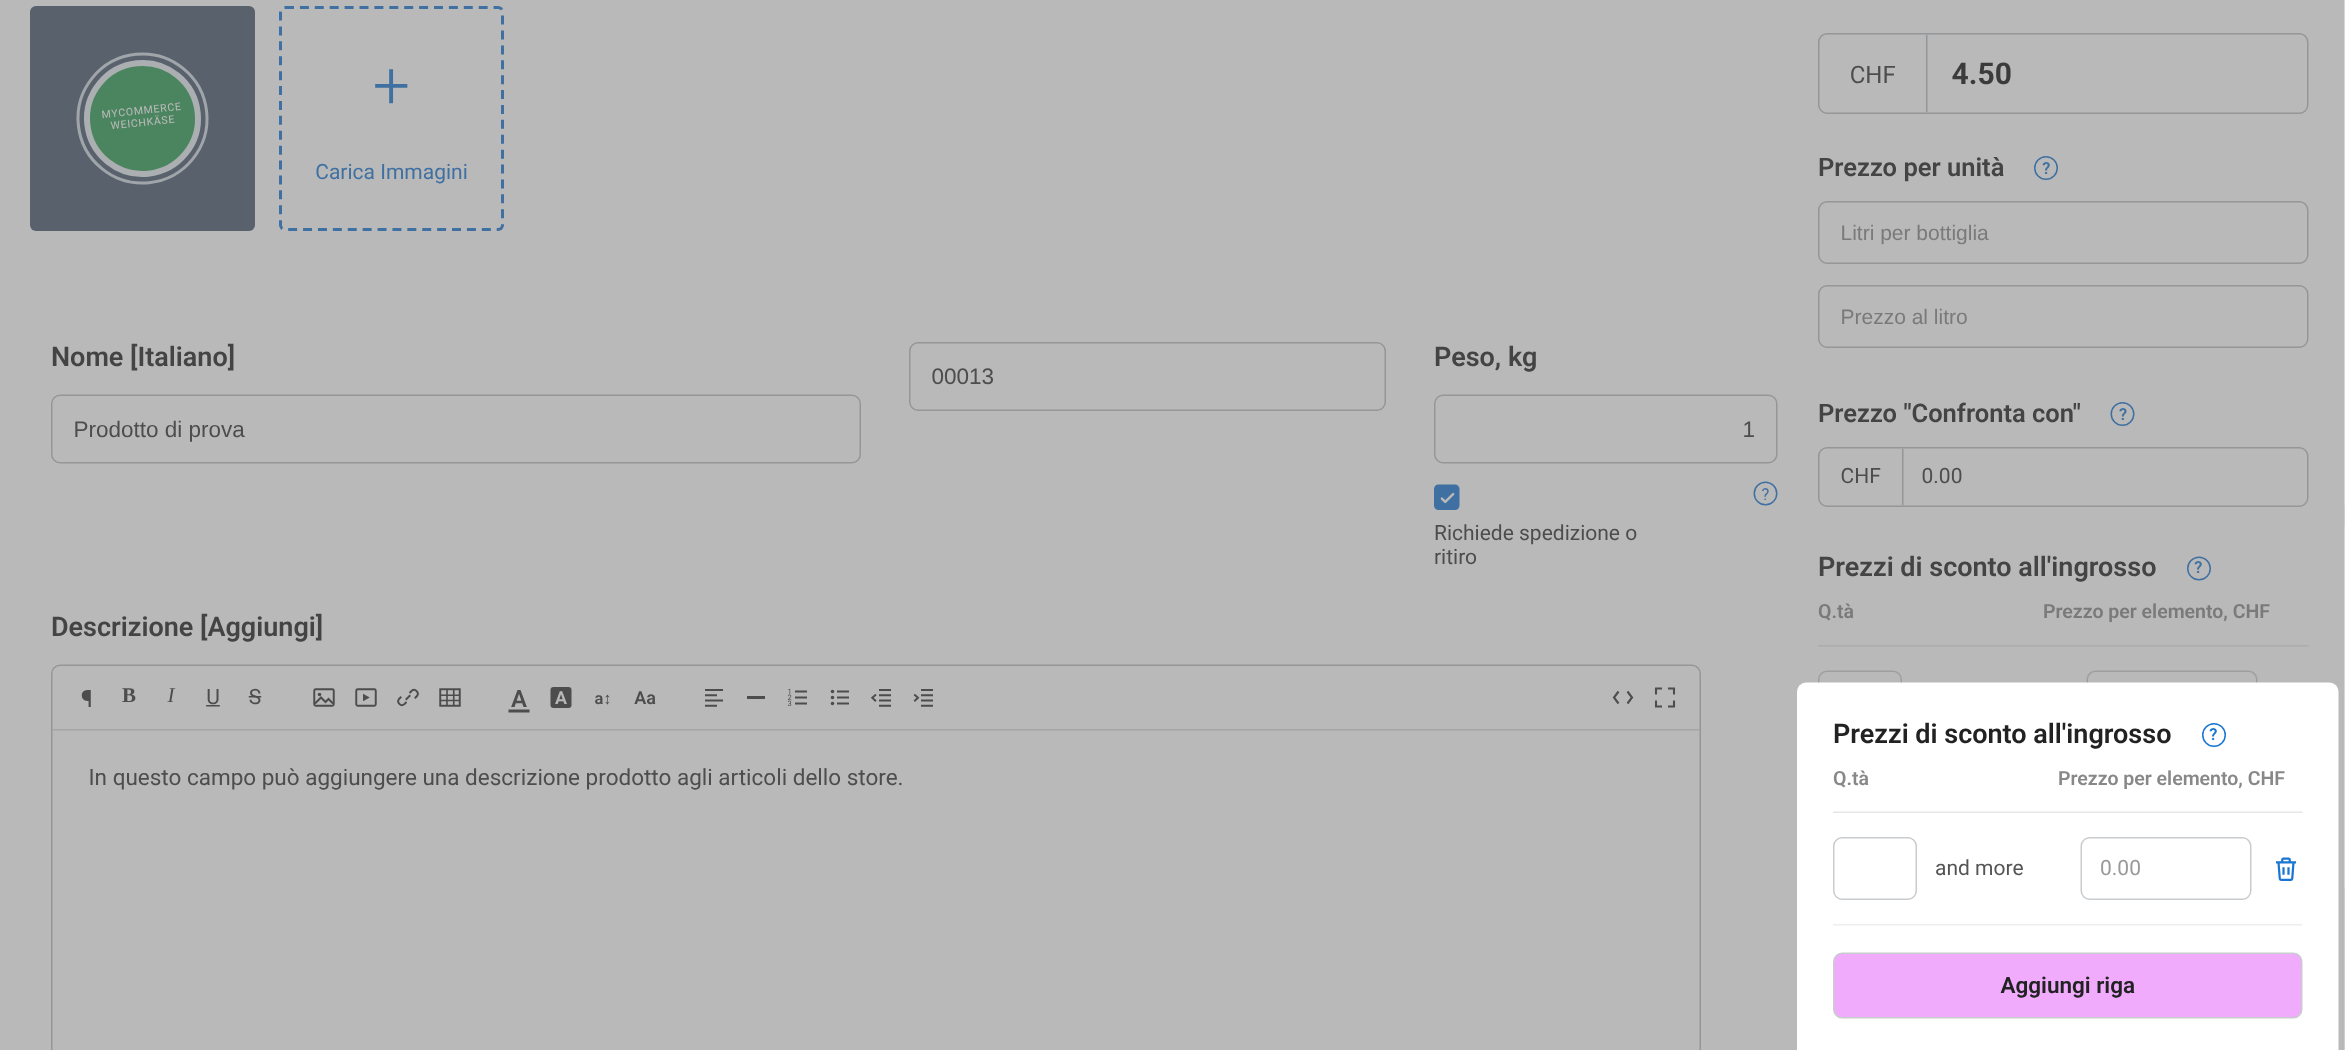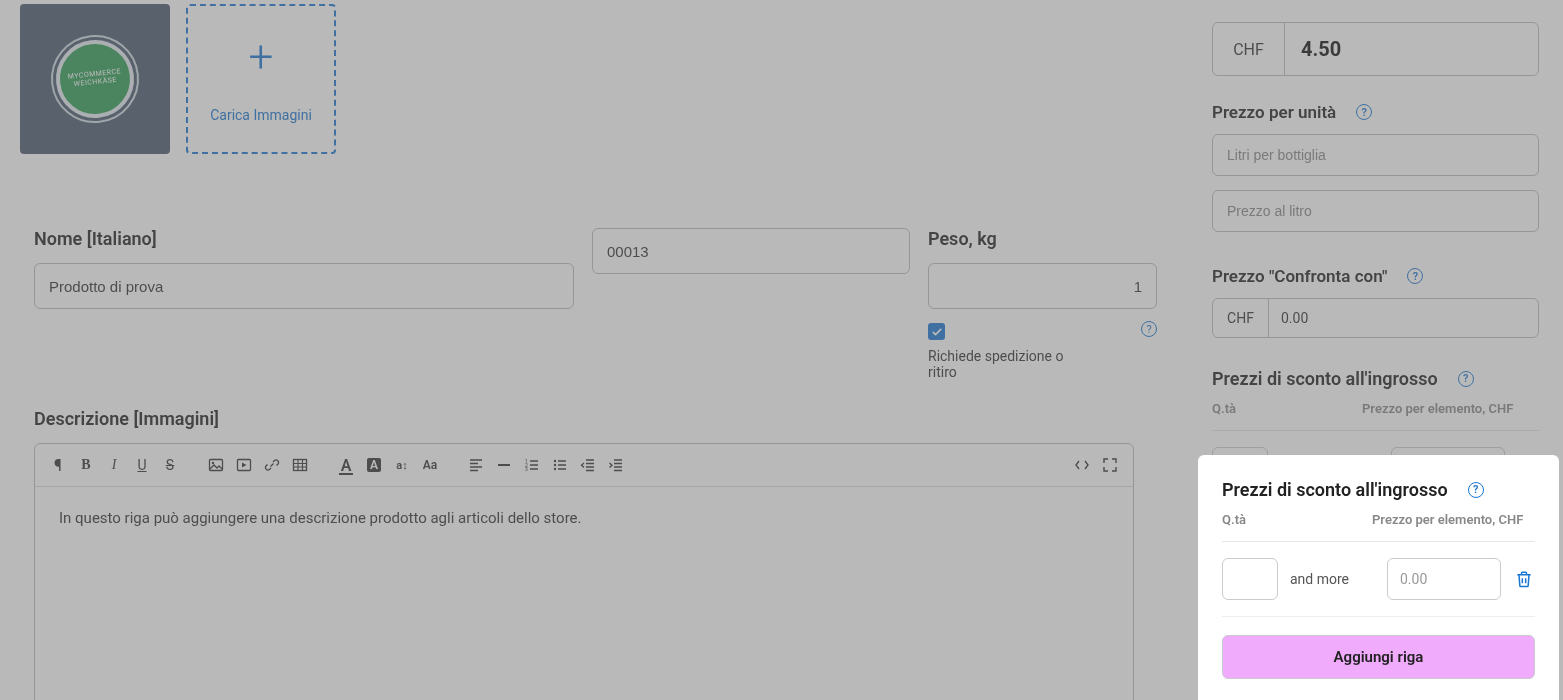--- a/index.html
+++ b/index.html
@@ -4,21 +4,21 @@
 <style>
   * { box-sizing: border-box; margin: 0; padding: 0; }
   body { font-family: -apple-system, BlinkMacSystemFont, "Segoe UI", Roboto, Helvetica, Arial, sans-serif; background: #fff; width: 1563px; height: 700px; overflow: hidden; }
   .image-thumb { width: 150px; height: 150px; background: #48596f; border-radius: 4px; position: relative; display: flex; align-items: center; justify-content: center; }
   .image-inner-circle { width: 78px; height: 78px; border-radius: 50%; background: #2f9e55; border: 4px solid #e5ecf2; display: flex; align-items: center; justify-content: center; transform: rotate(-6deg); position: relative; }
   .image-inner-circle::before { content:""; position:absolute; width:84px; height:84px; border:2px solid #d0dae3; border-radius:50%; }
   .image-text { color: #fff; font-size: 7px; letter-spacing: 0.5px; text-align: center; line-height:1.1; }
   .upload-box { width: 150px; height: 150px; border: 2px dashed #1976d2; border-radius: 4px; display: flex; flex-direction: column; align-items: center; justify-content: center; gap: 28px; }
   .upload-plus { color: #1976d2; font-size: 44px; font-weight: 300; line-height: 1; }
   .upload-label { color: #1976d2; font-size: 14px; }
-  .form-row { display: flex; gap: 18px; }
+  .form-row { display: flex; gap: 32px; }
   .field-group { display: flex; flex-direction: column; }
   .field-label { font-size: 18px; font-weight: 600; color: #222; margin-bottom: 14px; }
   .input { border: 1px solid #b9bdc1; border-radius: 6px; background: #fff; padding: 12px 14px; font-size: 15px; color: #333; height: 46px; }
   .input.right { text-align: right; }
   .checkbox-row { display: flex; align-items: flex-start; gap: 8px; margin-top: 12px; font-size: 14px; color: #333; position: relative; flex-direction: column; }
   .checkbox { width: 17px; height: 17px; flex: none; background: #1976d2; border-radius: 3px; position: relative; display: inline-flex; align-items: center; justify-content: center; margin-top:2px; }
   .checkbox svg { width: 12px; height: 12px; }
   .help-icon { width: 16px; height: 16px; color: #1976d2; border: 1.5px solid #1976d2; border-radius: 50%; font-size: 11px; display: inline-flex; align-items: center; justify-content: center; flex: none; }
   .checkbox-row .help-icon { position:absolute; right:0; top:0; }
   .desc-section { margin-top: 28px; }
@@ -107,21 +107,21 @@
                     <path d="M3 8.5l3 3 7-7" stroke="#fff" stroke-width="2.2" fill="none" stroke-linecap="round" stroke-linejoin="round"></path>
                   </svg>
               </span>
               <span style="max-width:140px;">Richiede spedizione o ritiro</span>
               <span class="help-icon">?</span>
             </div>
           </div>
         </div>
 
         <div class="desc-section">
-          <label class="field-label">Descrizione [Immagini]</label>
+          <label class="field-label">Descrizione [Aggiungi]</label>
           <div class="editor">
             <div class="editor-toolbar">
               <div class="toolbar-group">
                 <span class="toolbar-btn">¶</span>
                 <span class="toolbar-btn icon-bold">B</span>
                 <span class="toolbar-btn icon-italic">I</span>
                 <span class="toolbar-btn icon-under">U</span>
                 <span class="toolbar-btn icon-strike">S</span>
               </div>
               <div class="toolbar-group">
@@ -209,21 +209,21 @@
                     </svg>
                 </span>
                 <span class="toolbar-btn">
                   <svg viewBox="0 0 16 16">
                       <path d="M2 6V2h4M14 6V2h-4M2 10v4h4M14 10v4h-4" fill="none" stroke="currentColor" stroke-width="1.4"></path>
                     </svg>
                 </span>
               </div>
             </div>
             <div class="editor-body">
-              <span>In questo riga può aggiungere una descrizione prodotto agli articoli dello store.</span>
+              <span>In questo campo può aggiungere una descrizione prodotto agli articoli dello store.</span>
             </div>
           </div>
         </div>
       </div>
     </div>
 
     <div class="right-panels">
       <div class="right-card">
         <div class="price-input-group">
           <div class="price-prefix">CHF</div>

